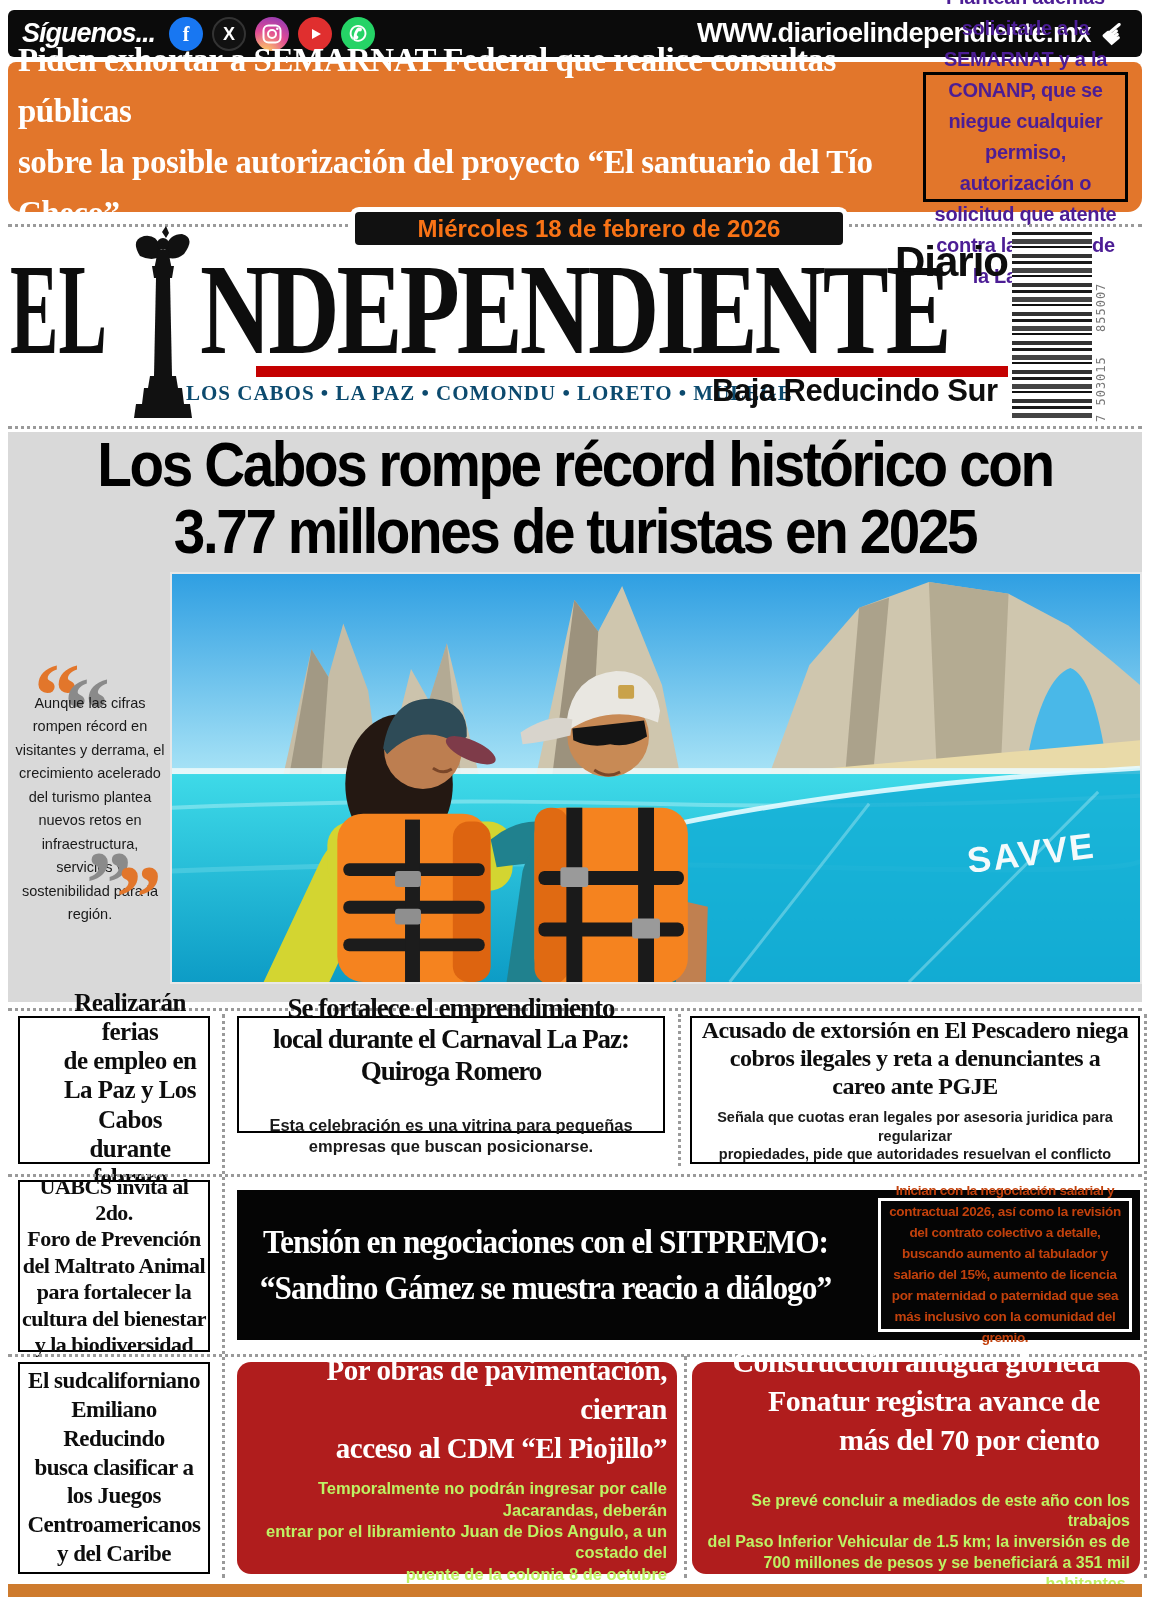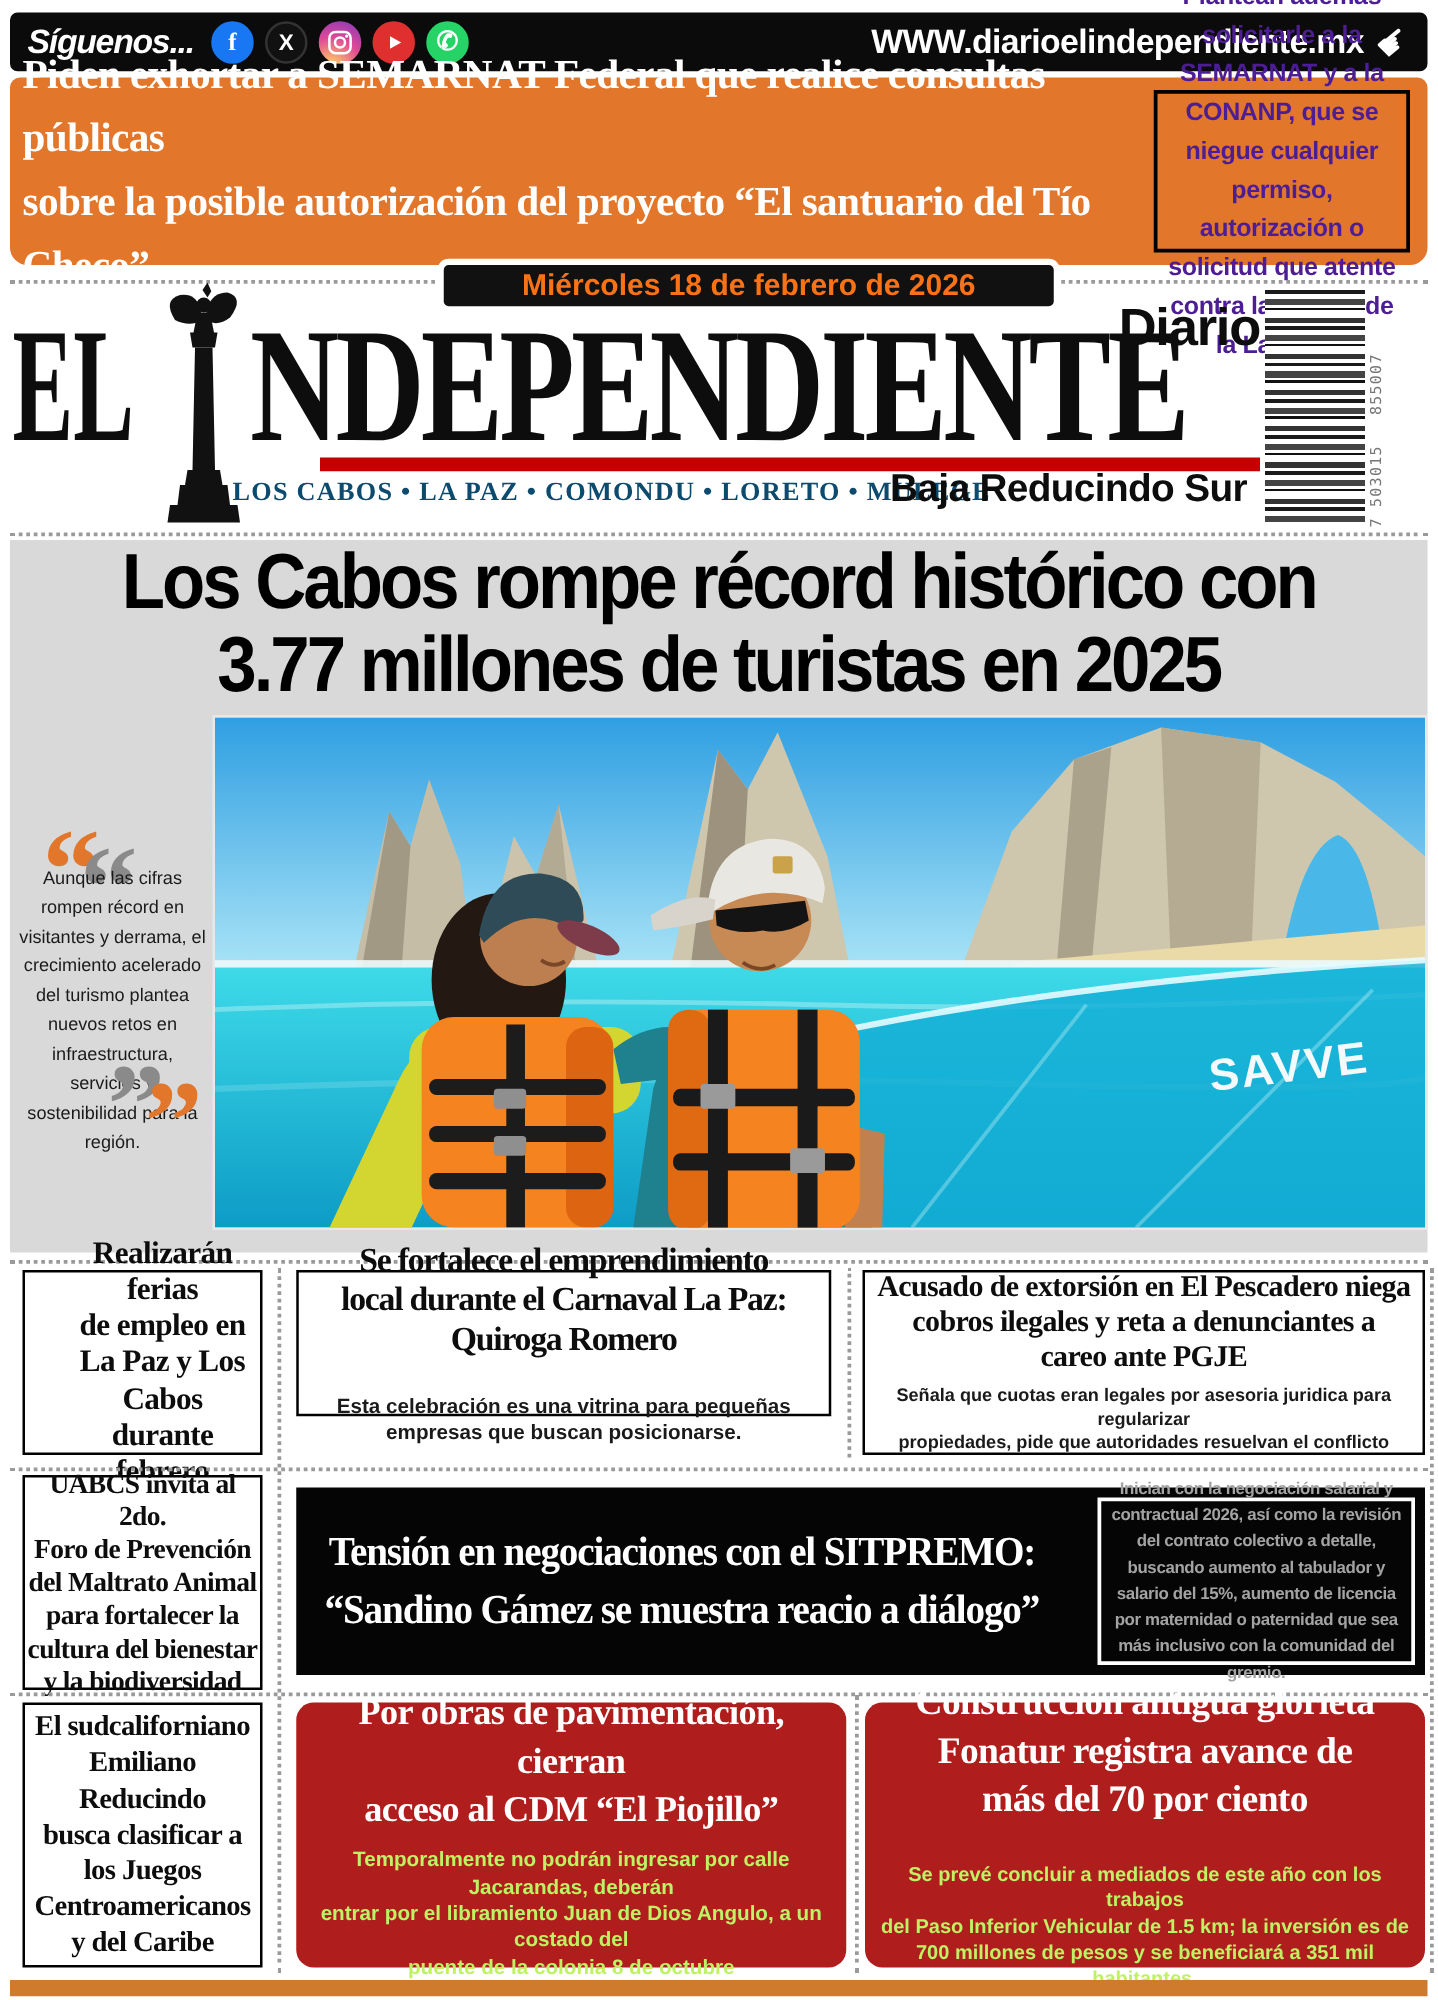--- a/index.html
+++ b/index.html
@@ -65,24 +65,24 @@
   .vdots{position:absolute;border-left:3px dotted #9a9a9a;}
   .abox{position:absolute;background:#fff;border:2.5px solid #000;box-sizing:border-box;
         display:flex;flex-direction:column;align-items:center;justify-content:center;text-align:center;}
   .ahead{font-family:"Liberation Serif",serif;font-weight:bold;color:#0d0d0d;white-space:pre-line;}
   .asub{font-weight:bold;color:#1a1a1a;white-space:pre-line;}
   .blackbox{position:absolute;left:237px;top:1190px;width:903px;height:150px;background:#050505;}
   .bb-head{position:absolute;left:14px;top:10px;width:620px;height:130px;display:flex;align-items:center;justify-content:center;
         color:#fff;font-family:"Liberation Serif",serif;font-weight:bold;font-size:33px;line-height:1.4;
         white-space:pre-line;text-align:center;transform:scaleX(.95);transform-origin:left center;letter-spacing:-1px;}
   .bb-side{position:absolute;right:8px;top:8px;bottom:8px;width:254px;border:3px solid #fff;box-sizing:border-box;
-        display:flex;align-items:center;justify-content:center;text-align:center;color:#a3a3a3;
+        display:flex;align-items:center;justify-content:center;text-align:center;color:#c2410c;
         font-weight:bold;font-size:13.5px;line-height:1.55;padding:2px 6px;letter-spacing:-0.3px;}
   .redbox{position:absolute;top:1362px;height:212px;background:#B01D1D;border-radius:14px;box-sizing:border-box;
-        display:flex;flex-direction:column;align-items:center;justify-content:center;text-align:center;padding:8px 10px;}
+        display:flex;flex-direction:column;align-items:center;justify-content:center;text-align:right;padding:8px 10px;}
   .redbox .ahead{color:#fff;letter-spacing:-0.5px;}
   .redbox .asub{color:#bef264;margin-top:10px;}
   .bottombar{position:absolute;left:8px;right:8px;top:1584px;height:13px;background:#CE7B2E;}
 </style>
 </head>
 <body>
 
 <div class="page">
 
   <div class="topbar">

